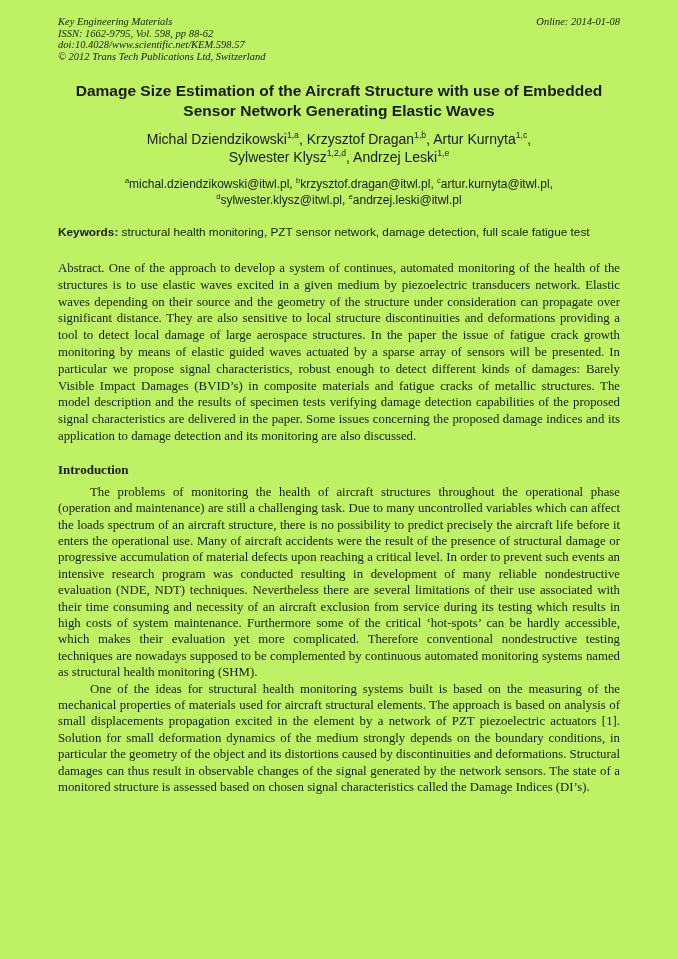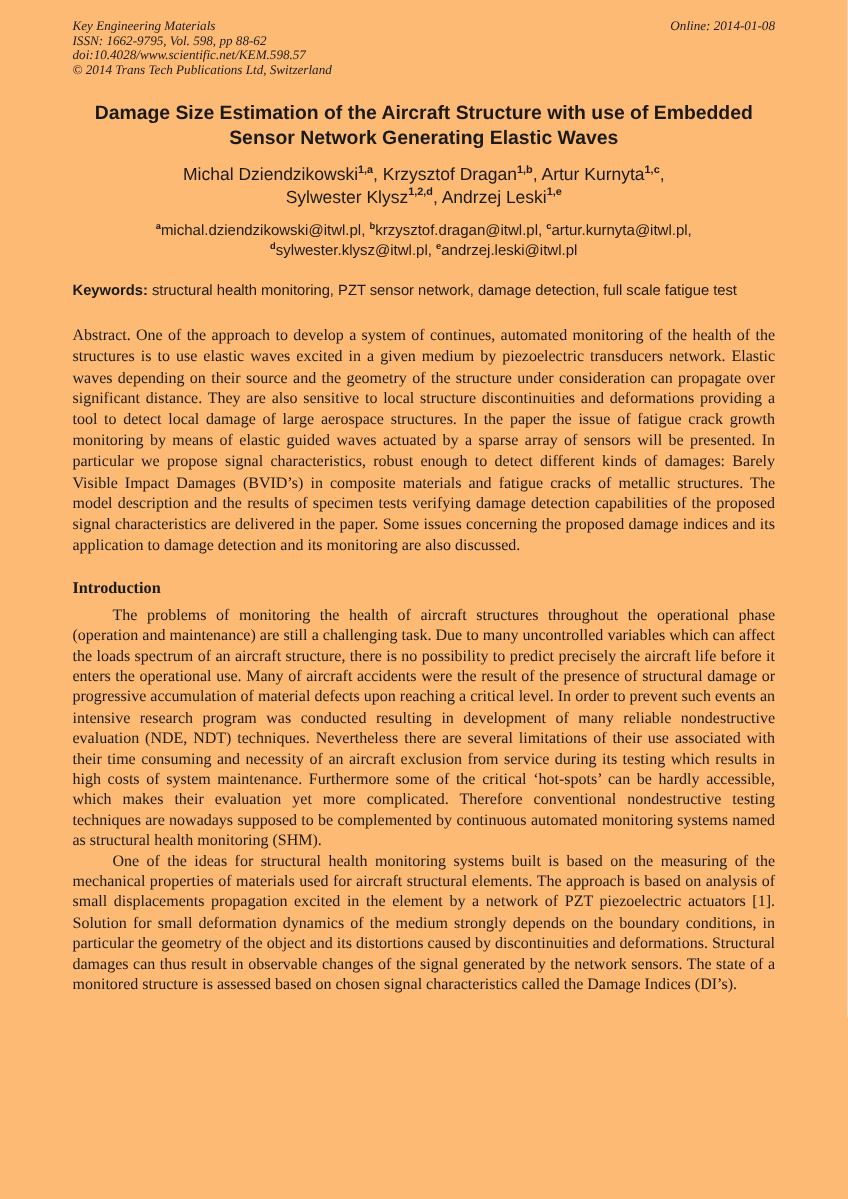--- a/index.html
+++ b/index.html
@@ -1,20 +1,20 @@
 <!DOCTYPE html>
 <html><head>
 <meta charset="utf-8">
 <style>
   * { margin: 0; padding: 0; box-sizing: border-box; }
   html, body { background: #e8e8e8; }
   .page {
     width: 678px;
     height: 959px;
-    background: #fdba74;
+    background: #bef264;
     color: #1a1a1a;
     padding: 16px 58px 0 58px;
     overflow: hidden;
     position: relative;
   }
 
   .journal-header {
     display: flex;
     justify-content: space-between;
     align-items: flex-start;
@@ -35,21 +35,20 @@
     margin-top: 10px;
     font-family: "Liberation Sans", sans-serif;
     font-size: 14px;
     line-height: 18px;
     text-align: center;
   }
   .authors sup, .affiliation sup, .emails sup {
     font-size: 0.62em;
     vertical-align: super;
     line-height: 0;
-    font-weight: bold;
   }
   .affiliations { margin-top: 9px; }
   .affiliation {
     font-family: "Liberation Sans", sans-serif;
     font-size: 12px;
     line-height: 14px;
     text-align: center;
     margin-bottom: 7px;
   }
   .emails {
@@ -94,21 +93,21 @@
 </head>
 <body>
 
 <div class="page">
 
   <header class="journal-header">
     <div class="header-left">
       <div>Key Engineering Materials</div>
       <div>ISSN: 1662-9795, Vol. 598, pp 88-62</div>
       <div>doi:10.4028/www.scientific.net/KEM.598.57</div>
-      <div>© 2014 Trans Tech Publications Ltd, Switzerland</div>
+      <div>© 2012 Trans Tech Publications Ltd, Switzerland</div>
     </div>
     <div class="header-right">Online: 2014-01-08</div>
   </header>
 
   <h1 class="paper-title">Damage Size Estimation of the Aircraft Structure with use of Embedded Sensor Network Generating Elastic Waves</h1>
 
   <p class="authors"><span>Michal Dziendzikowski</span><sup>1,a</sup>, <span>Krzysztof Dragan</span><sup>1,b</sup>, <span>Artur Kurnyta</span><sup>1,c</sup>, <br><span>Sylwester Klysz</span><sup>1,2,d</sup>, <span>Andrzej Leski</span><sup>1,e</sup></p>
 
 
   <p class="emails"><sup>a</sup><span>michal.dziendzikowski@itwl.pl</span>, <sup>b</sup><span>krzysztof.dragan@itwl.pl</span>, <sup>c</sup><span>artur.kurnyta@itwl.pl</span>, <br><sup>d</sup><span>sylwester.klysz@itwl.pl</span>, <sup>e</sup><span>andrzej.leski@itwl.pl</span></p>

